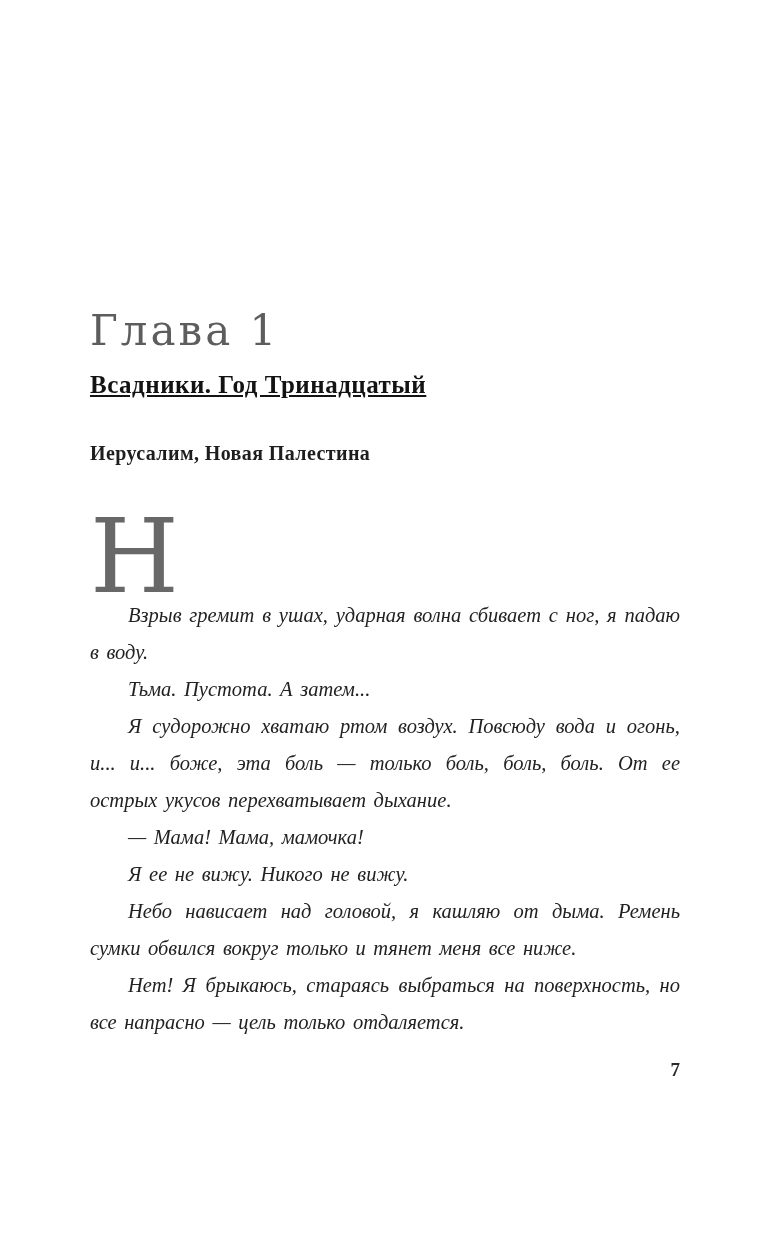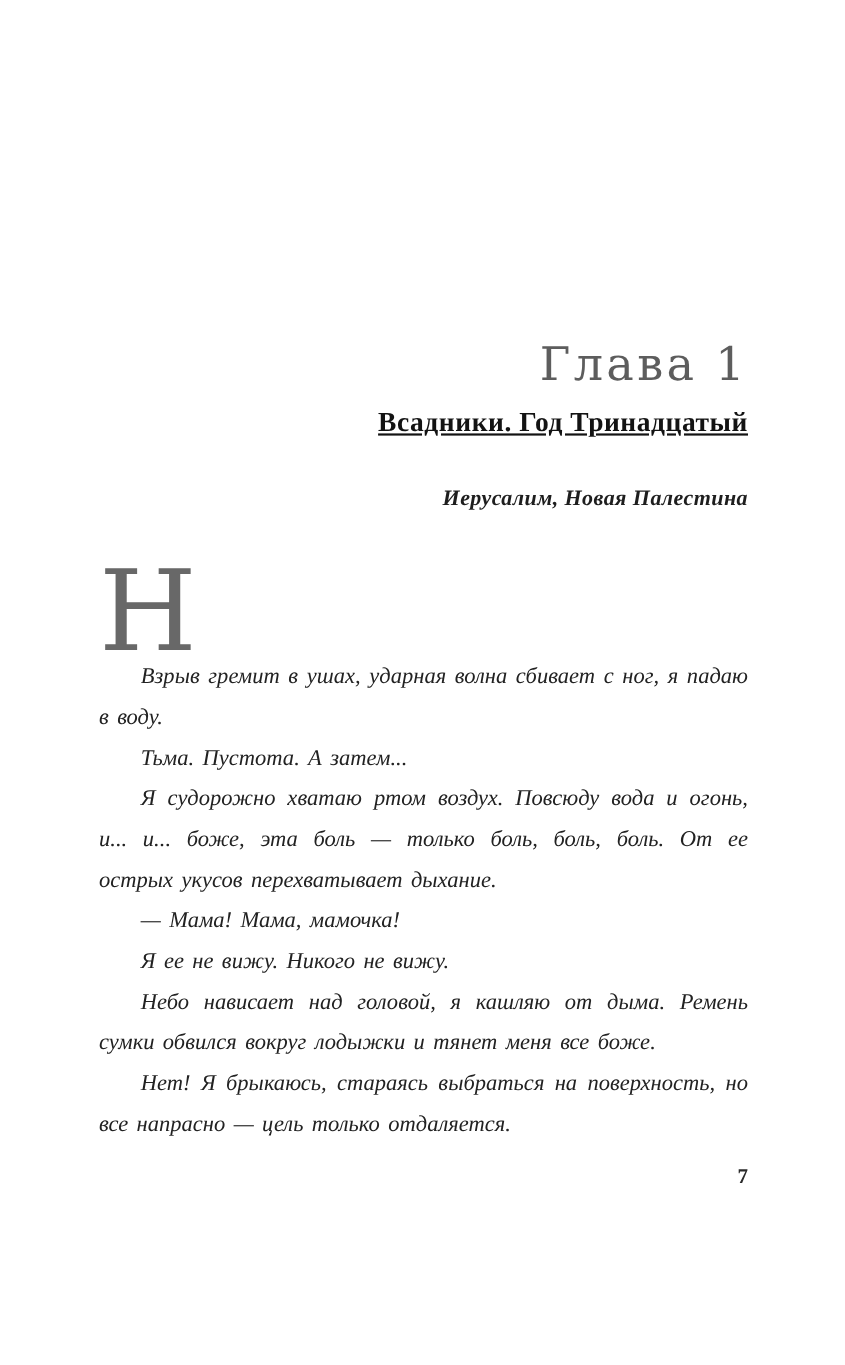--- a/index.html
+++ b/index.html
@@ -13,21 +13,21 @@
     height: 1241px;
     margin: 0 auto;
     background: #ffffff;
     box-sizing: border-box;
     padding: 308px 88px 0 90px;
     font-family: "Liberation Serif", serif;
     color: #1c1c1c;
     overflow: hidden;
   }
   .chapter-head {
-    text-align: right;
+    text-align: left;
   }
   .chapter-number {
     margin: 0;
     font-family: "DejaVu Serif", "Liberation Serif", serif;
     font-size: 42px;
     font-weight: 500;
     letter-spacing: 3px;
     color: #5d5d5d;
     line-height: 1.1;
   }
@@ -36,21 +36,20 @@
     font-size: 25px;
     font-weight: 700;
     letter-spacing: 0.5px;
     color: #131313;
     line-height: 1.2;
     text-decoration: underline;
   }
   .chapter-location {
     margin-top: 42px;
     font-size: 20px;
-    font-style: italic;
     font-weight: 700;
     letter-spacing: 0.4px;
     color: #1e1e1e;
   }
   .body-text {
     margin-top: 48px;
   }
   .body-text p {
     margin: 0;
     font-size: 20.5px;
@@ -111,21 +110,21 @@
 
     <p class="paragraph-italic">Тьма. Пустота. А затем...</p>
 
     <p class="paragraph-italic">Я судорожно хватаю ртом воздух. Повсюду вода и огонь, и... и... боже, эта боль — только боль, боль, боль. От ее острых укусов перехватывает дыхание.</p>
 
     <p class="paragraph-italic">— Мама! Мама, мамочка!</p>
 
     <p class="paragraph-italic">Я ее не вижу. Никого не вижу.</p>
 
 
-    <p class="paragraph-italic">Небо нависает над головой, я кашляю от дыма. Ремень сумки обвился вокруг лодыжки и тянет меня все боже.</p>
+    <p class="paragraph-italic">Небо нависает над головой, я кашляю от дыма. Ремень сумки обвился вокруг только и тянет меня все ниже.</p>
 
     <p class="paragraph-italic">Нет! Я брыкаюсь, стараясь выбраться на поверхность, но все напрасно — цель только отдаляется.</p>
 
   </main>
 
   <footer class="page-footer">
     <span class="page-number">7</span>
   </footer>
 
 </div>

